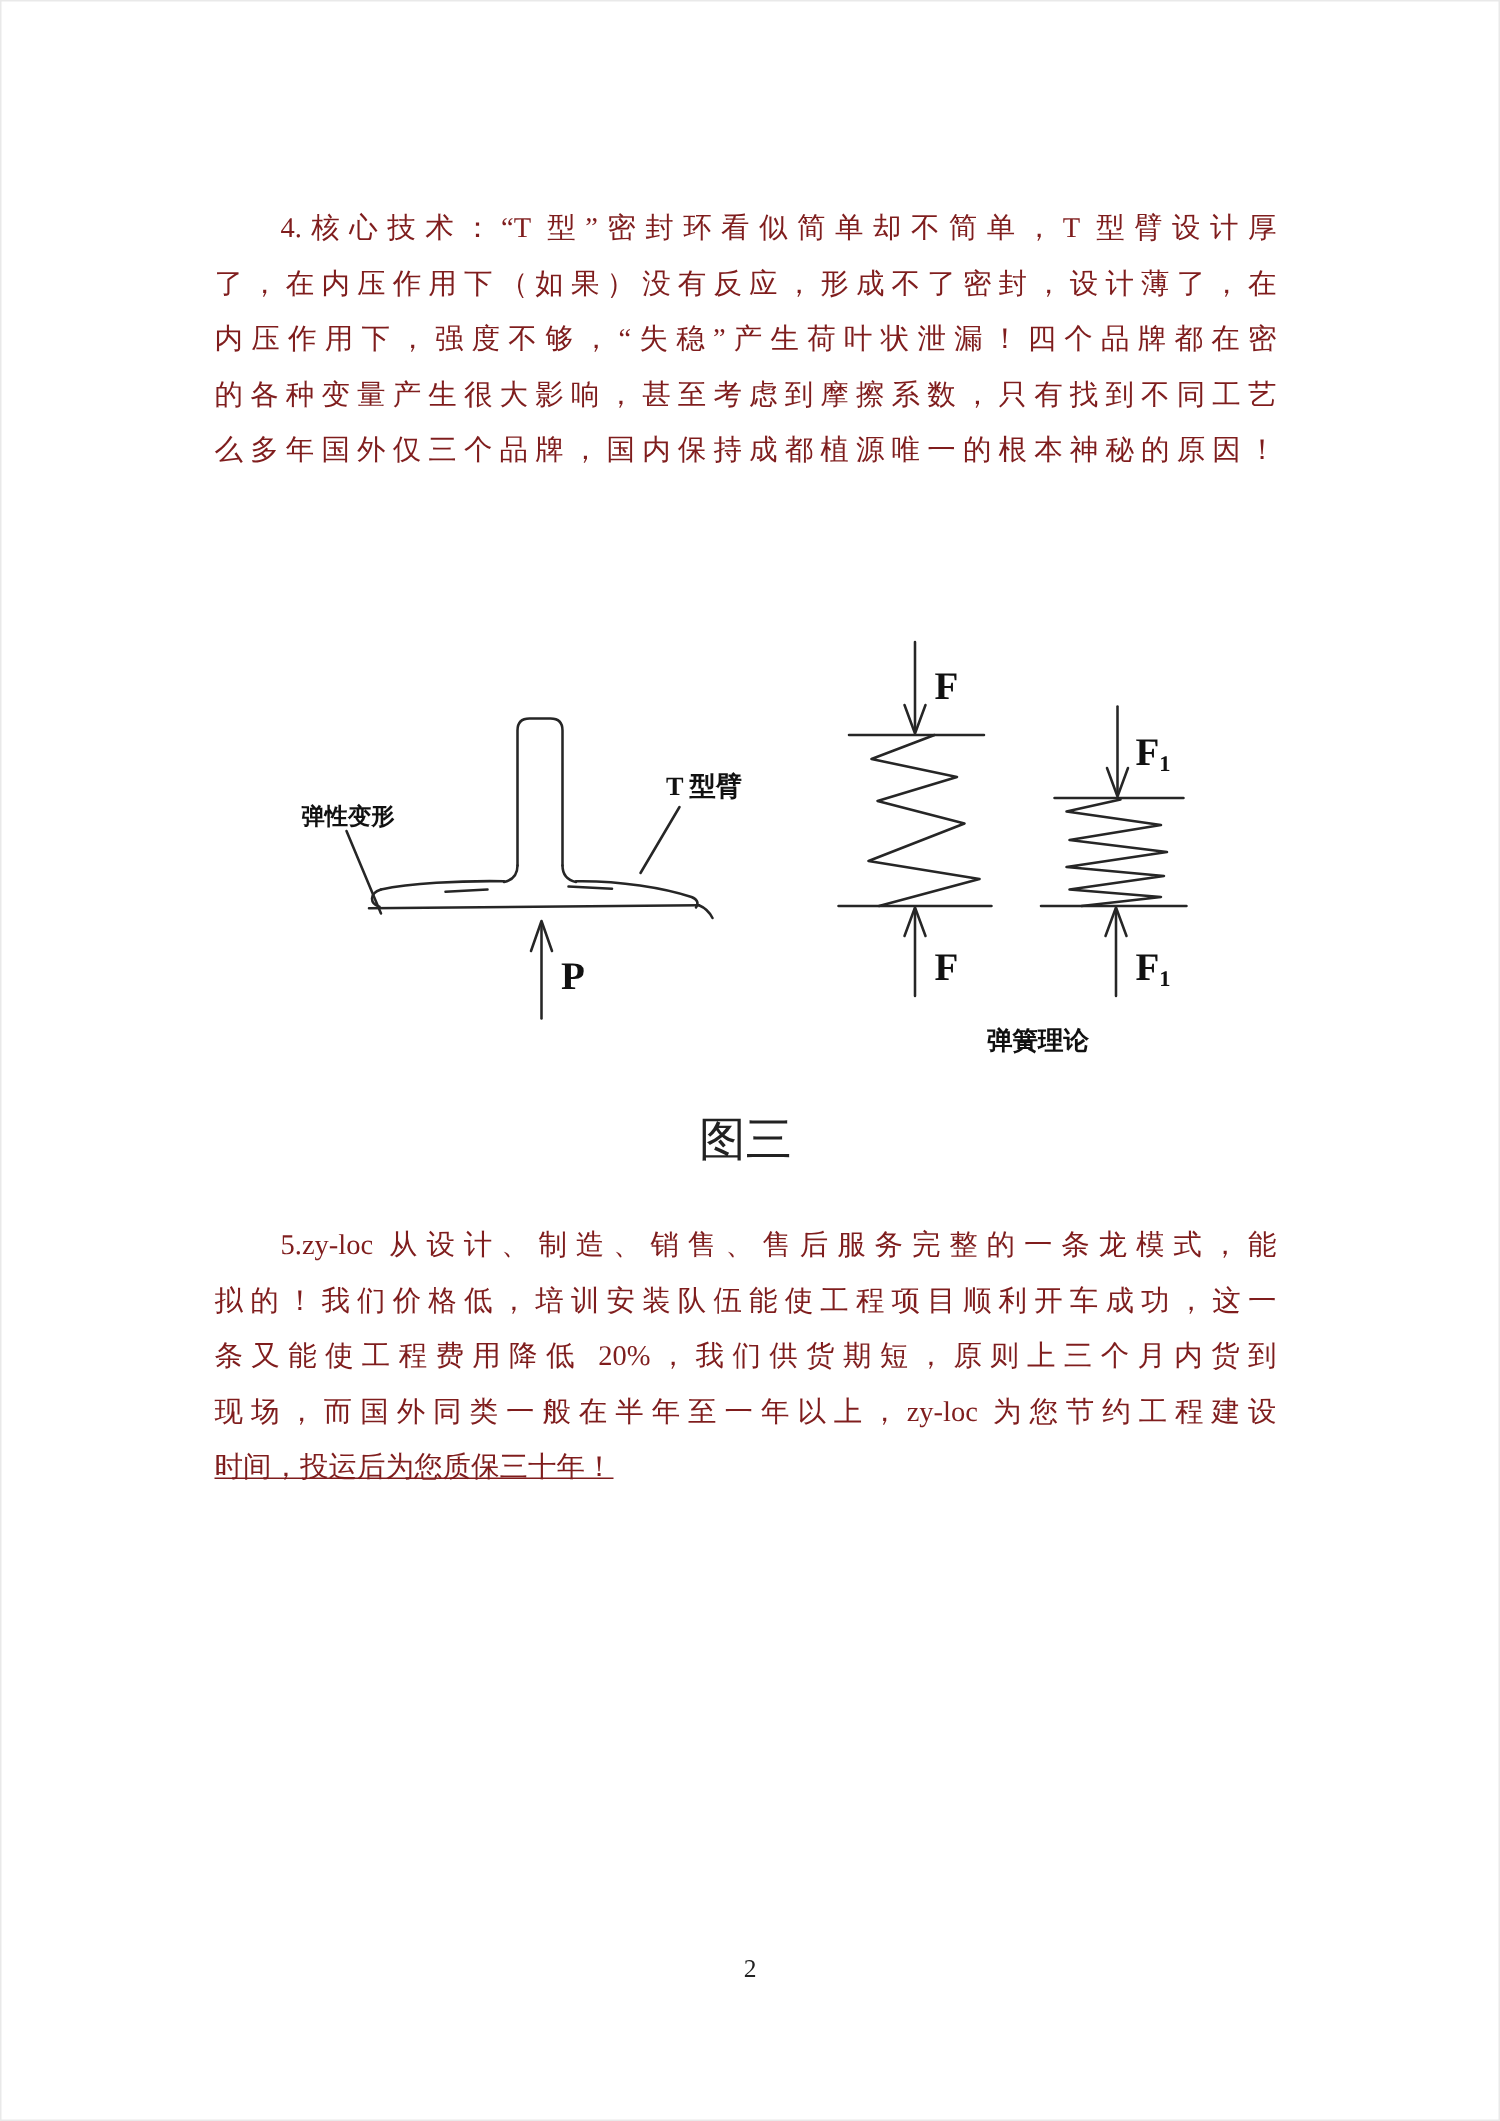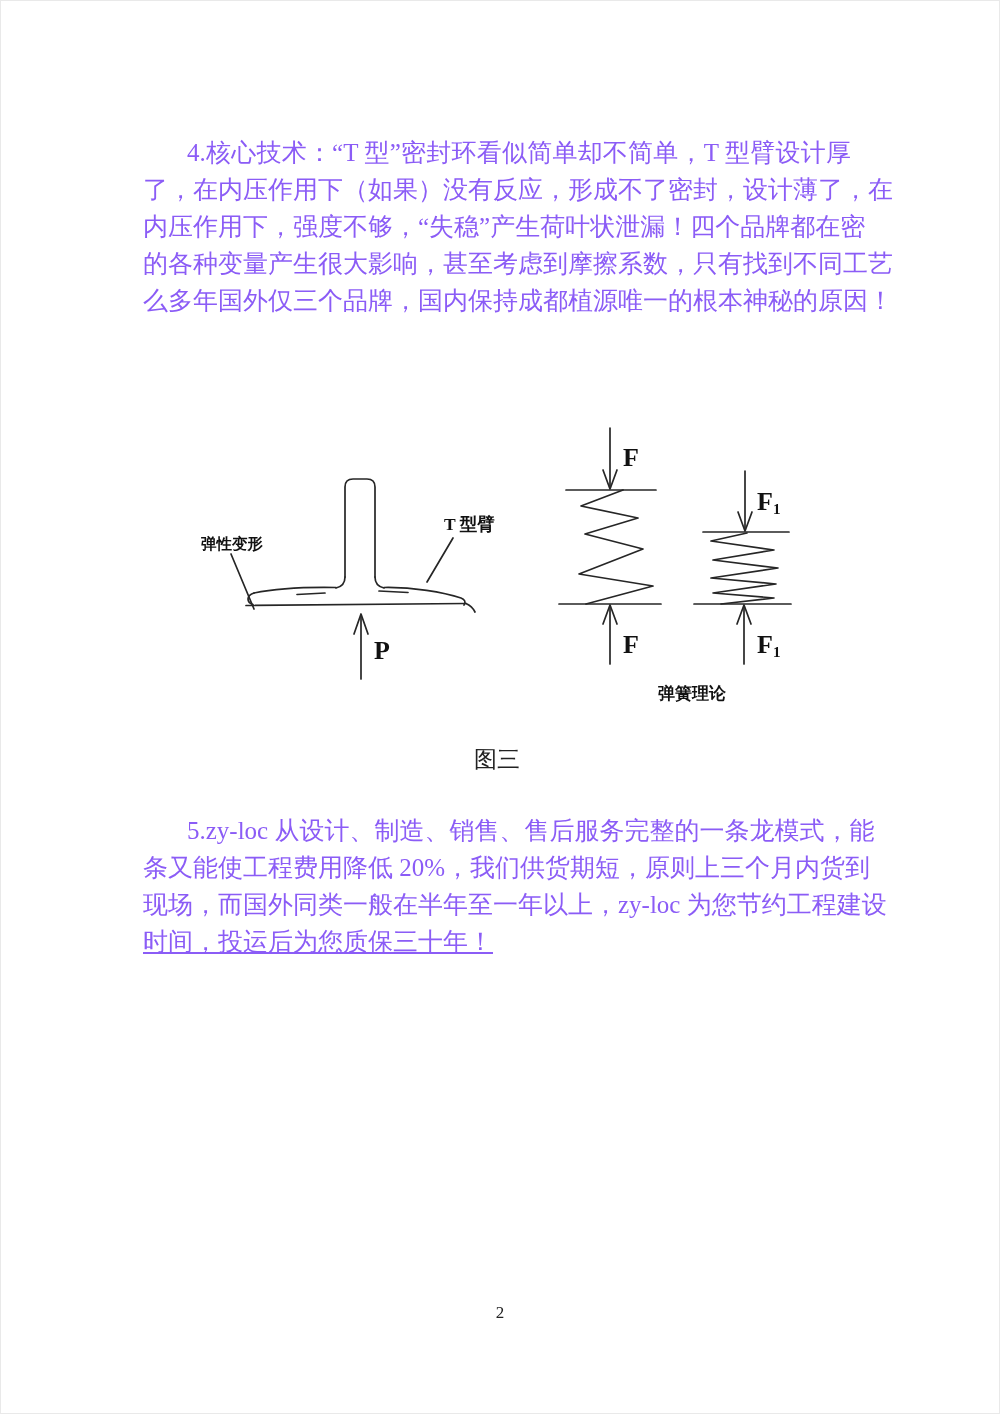--- a/index.html
+++ b/index.html
@@ -11,39 +11,39 @@
     background: #ffffff;
     border: 1px solid #e9e9e9;
     font-family: "Liberation Serif", "DejaVu Serif", serif;
     color: #1a1a1a;
     overflow: hidden;
   }
   .para {
     position: absolute;
     left: 142px;
     width: 708px;
-    font-size: 25px;
+    font-size: 19px;
     line-height: 37px;
-    color: #8b5cf6;
+    color: #7f1d1d;
   }
   .ln {
     text-align: justify;
     text-align-last: justify;
     white-space: nowrap;
     height: 37px;
   }
   .ln.indent { text-indent: 44px; }
   .ln.end { text-align-last: left; white-space: normal; text-decoration: underline; }
   .figure-caption {
     position: absolute;
     left: 142px;
     top: 740px;
     width: 708px;
     text-align: center;
-    font-size: 23px;
+    font-size: 31px;
     line-height: 37px;
     color: #222;
   }
   .figure-wrap {
     position: absolute;
     left: 160px;
     top: 415px;
     width: 700px;
     height: 300px;
   }
@@ -141,20 +141,21 @@
         <text x="596" y="237" class="force-label"><tspan>F</tspan><tspan font-size="15" dy="4">1</tspan></text>
         <text x="497" y="283" font-size="17" class="cjk-label">弹簧理论</text>
       </g>
     </svg>
   </div>
 
   <div class="figure-caption">图三</div>
 
   <div class="para" style="top:811px">
     <div class="ln indent">5.zy-loc 从设计、制造、销售、售后服务完整的一条龙模式，能</div>
+    <div class="ln">拟的！我们价格低，培训安装队伍能使工程项目顺利开车成功，这一</div>
     <div class="ln">条又能使工程费用降低 20%，我们供货期短，原则上三个月内货到</div>
     <div class="ln">现场，而国外同类一般在半年至一年以上，zy-loc 为您节约工程建设</div>
     <div class="ln end">时间，投运后为您质保三十年！</div>
   </div>
 
   <div class="page-number">2</div>
 
 </div>
 
 </body></html>

